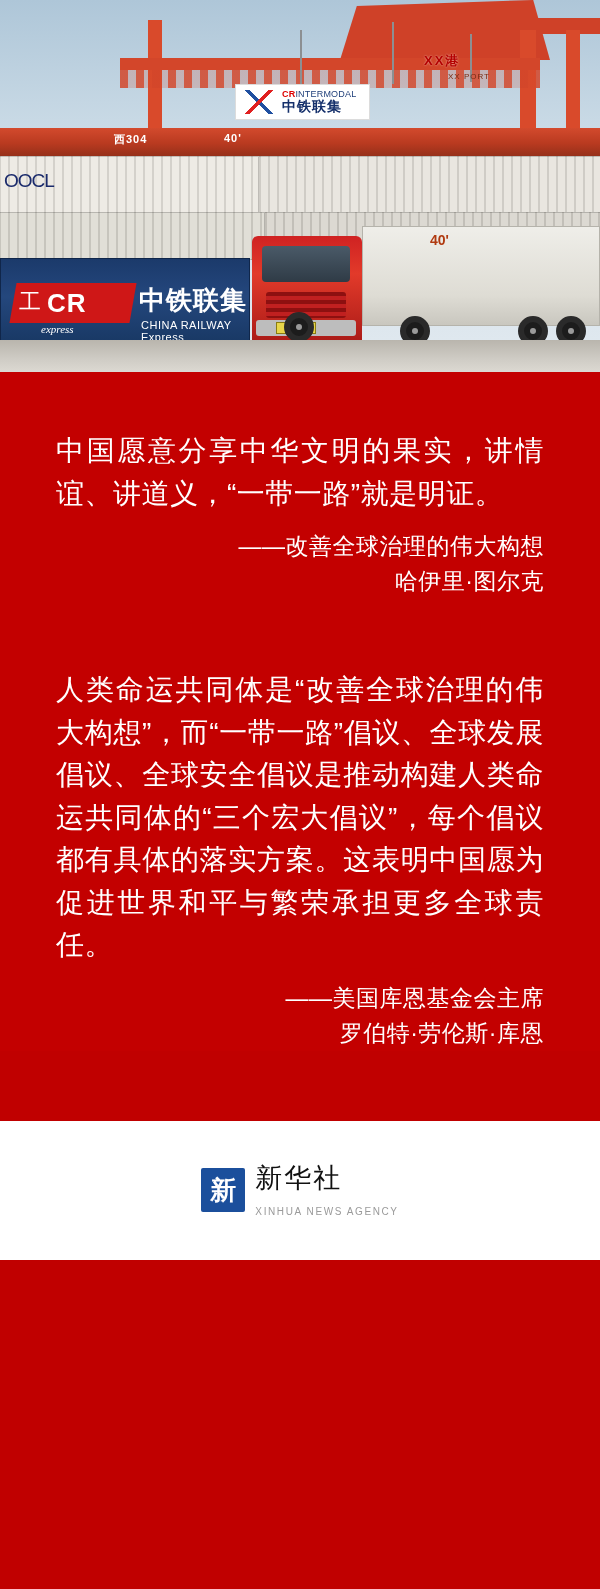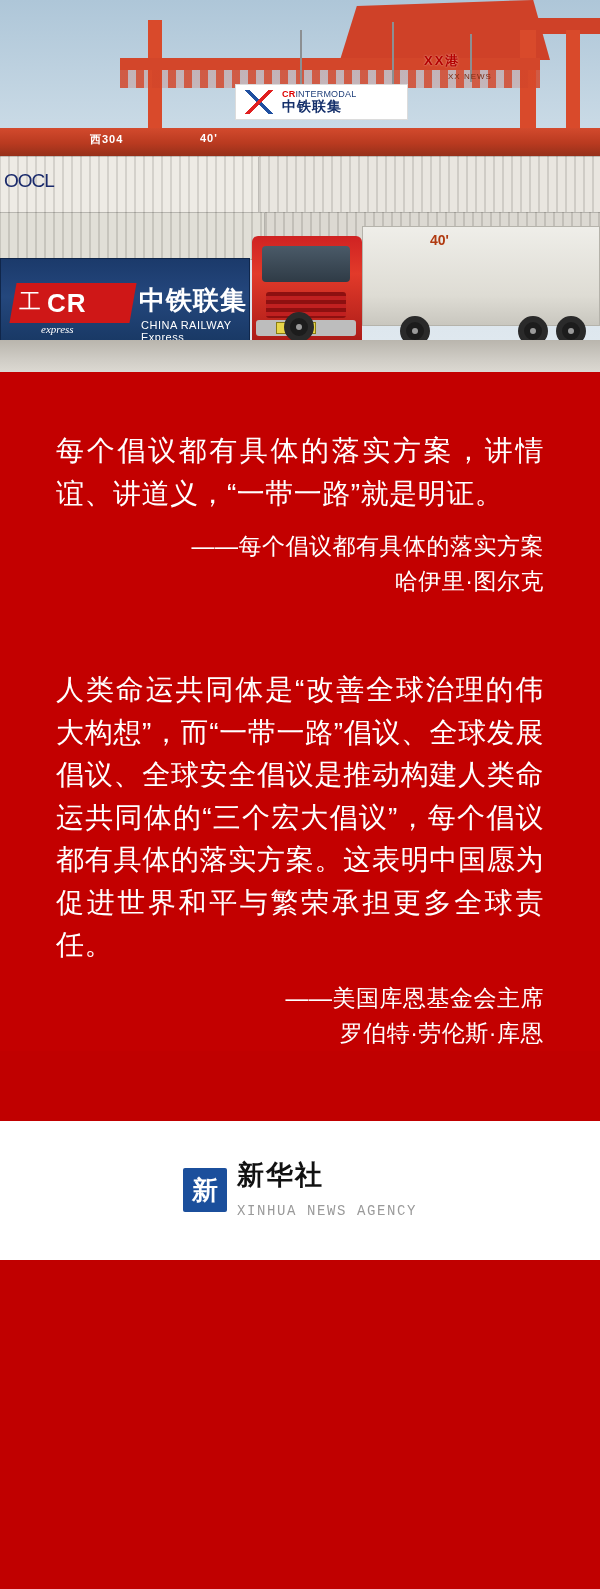--- a/index.html
+++ b/index.html
@@ -58,21 +58,21 @@
     background: #cf4128;
   }
   .crane-cable {
     position: absolute;
     width: 2px;
     background: #8c8f92;
   }
   .sign-board {
     position: absolute;
     left: 235px; top: 84px;
-    width: 173px; height: 36px;
+    width: 135px; height: 36px;
     background: #ffffff;
     border: 1px solid #dcdcdc;
     display: flex;
     align-items: center;
     gap: 6px;
     padding: 2px 6px;
   }
   .sign-logo {
     width: 34px; height: 24px;
     background:
@@ -109,20 +109,21 @@
     left: 0; top: 128px; width: 600px; height: 28px;
     background: linear-gradient(to bottom, #d34a2d 0%, #b93a20 55%, #96301a 100%);
   }
   .beam-label {
     position: absolute;
     top: 132px;
     font-size: 11px;
     color: #ffffff;
     font-weight: bold;
     letter-spacing: 1px;
+    margin-left: 24px;
   }
   
   .container-box {
     position: absolute;
     border: 1px solid rgba(0,0,0,.18);
   }
   .cont-corrugate {
     background-image: repeating-linear-gradient(90deg, rgba(0,0,0,0.10) 0 2px, rgba(255,255,255,0.10) 2px 9px);
   }
   .oocl-text {
@@ -296,30 +297,29 @@
     font-size: 26px;
     font-weight: bold;
     line-height: 44px;
     text-align: center;
     border-radius: 2px;
   }
   .logo-texts { display: flex; flex-direction: column; align-items: flex-start; }
   .logo-cn {
     font-size: 27px;
     color: #111111;
-    font-weight: bold;
+    font-weight: normal;
     letter-spacing: 2px;
     line-height: 1.1;
   }
   .logo-en {
-    font-size: 14px;
+    font-size: 10px;
     color: #9a9a9a;
     letter-spacing: 1.6px;
     margin-top: 12px;
-    font-family: Liberation Mono, monospace;
   }
 </style>
 </head>
 <body>
 
 <div id="poster">
 
   <div class="photo">
     <div class="sky"></div>
 
@@ -335,21 +335,21 @@
     <div class="crane-cable" style="left:470px; top:34px; height:48px;"></div>
 
     <div class="sign-board">
       <div class="sign-logo"></div>
       <div class="sign-text">
         <div class="en"><b>CR</b><span>INTERMODAL</span></div>
         <div class="cn">中铁联集</div>
       </div>
     </div>
     <div class="port-name">XX港</div>
-    <div class="port-name-en">XX NEWS</div>
+    <div class="port-name-en">XX PORT</div>
 
     <div class="rail-beam"></div>
     <div class="beam-label" style="left:90px;">西304</div>
     <div class="beam-label" style="left:200px;">40'</div>
 
     <div class="container-box cont-corrugate" style="left:-2px; top:156px; width:262px; height:58px; background-color:#ece9e2;"></div>
     <div class="container-box cont-corrugate" style="left:258px; top:156px; width:344px; height:58px; background-color:#e6e3dc;"></div>
     <div class="oocl-text">OOCL</div>
 
     <div class="container-box cont-corrugate" style="left:-2px; top:212px; width:268px; height:48px; background-color:#dedbd3;"></div>
@@ -377,23 +377,23 @@
     <div class="wheel" style="left:518px; top:316px;"></div>
     <div class="wheel" style="left:556px; top:316px;"></div>
 
     <div class="ground"></div>
   </div>
 
   <div class="body">
 
 
     <div class="quote-block">
-      <div class="quote-text">每个倡议都有具体的落实方案，讲情谊、讲道义，“一带一路”就是明证。</div>
+      <div class="quote-text">中国愿意分享中华文明的果实，讲情谊、讲道义，“一带一路”就是明证。</div>
       <div class="quote-attr">
-        <span>——每个倡议都有具体的落实方案</span>
+        <span>——改善全球治理的伟大构想</span>
         <span class="line2">哈伊里·图尔克</span>
       </div>
     </div>
 
     <div class="quote-block">
       <div class="quote-text">人类命运共同体是“改善全球治理的伟大构想”，而“一带一路”倡议、全球发展倡议、全球安全倡议是推动构建人类命运共同体的“三个宏大倡议”，每个倡议都有具体的落实方案。这表明中国愿为促进世界和平与繁荣承担更多全球责任。</div>
       <div class="quote-attr">
         <span>——美国库恩基金会主席</span>
         <span class="line2">罗伯特·劳伦斯·库恩</span>
       </div>

